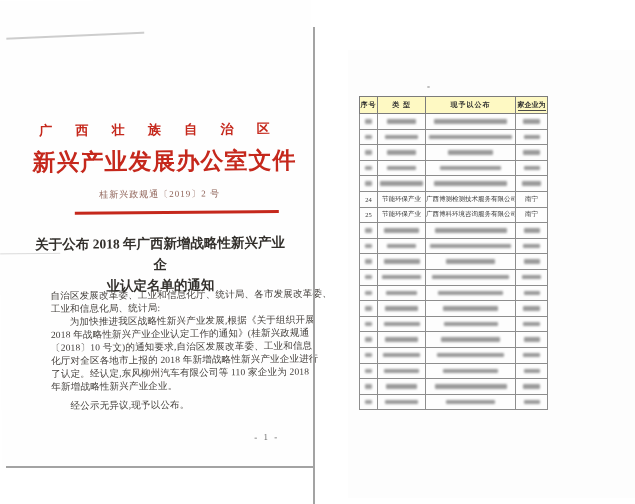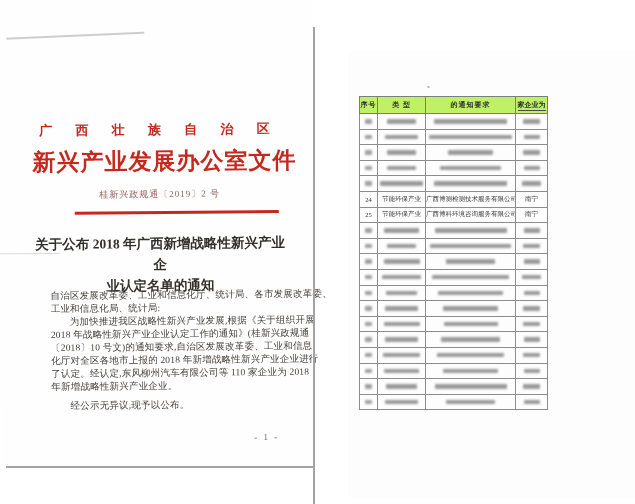--- a/index.html
+++ b/index.html
@@ -30,21 +30,21 @@
   .v-fold{position:absolute;left:313px;top:27px;width:1.5px;height:477px;background:#a3a3a3;}
   .h-fold{position:absolute;left:6px;top:466px;width:308px;height:1.5px;background:#a3a3a3;}
   
   .right-page{position:absolute;left:348px;top:50px;width:287px;height:448px;background:#fdfdfd;}
   .speck{position:absolute;left:79px;top:36px;width:3px;height:2px;background:#bdbdbd;border-radius:50%;}
   table.company{position:absolute;left:11px;top:46px;border-collapse:collapse;table-layout:fixed;
     width:188px;font-family:"Liberation Serif","DejaVu Serif",serif;}
   table.company col.c1{width:18px;} table.company col.c2{width:48px;}
   table.company col.c3{width:90px;} table.company col.c4{width:32px;}
   table.company th{border:1px solid #7c7c7c;font-size:7px;font-weight:bold;color:#2f2f2f;
-    height:16px;padding:0;text-align:center;letter-spacing:1px;background:#bef264;}
+    height:16px;padding:0;text-align:center;letter-spacing:1px;background:#fef9c3;}
   table.company th:nth-child(4) span{border-bottom:0.8px solid #4a4a4a;padding-bottom:0.5px;letter-spacing:0;}
   table.company td{border:1px solid #8d8d8d;height:14.6px;padding:0;text-align:center;
     font-size:6.5px;color:#3a3a3a;overflow:hidden;white-space:nowrap;}
   .blur-bar{display:block;margin:0 auto;height:4.5px;background:#9b9b9b;border-radius:1px;filter:blur(1.2px);}
   .blur-dot{display:block;margin:0 auto;width:7px;height:4.5px;background:#a0a0a0;border-radius:1px;filter:blur(1.1px);}
 </style>
 </head>
 <body>
 
 <div id="canvas">
@@ -83,21 +83,21 @@
       <colgroup>
           <col class="c1">
           <col class="c2">
           <col class="c3">
           <col class="c4">
         </colgroup>
       <thead>
           <tr>
             <th><span>序号</span></th>
             <th><span>类 型</span></th>
-            <th><span>的通知要求</span></th>
+            <th><span>现予以公布</span></th>
             <th><span>家企业为</span></th>
           </tr>
         </thead>
       <tbody>
           <tr>
             <td>
               <span class="blur-dot"></span>
             </td>
             <td>
               <span class="blur-bar" style="width: 29.8px;"></span>

